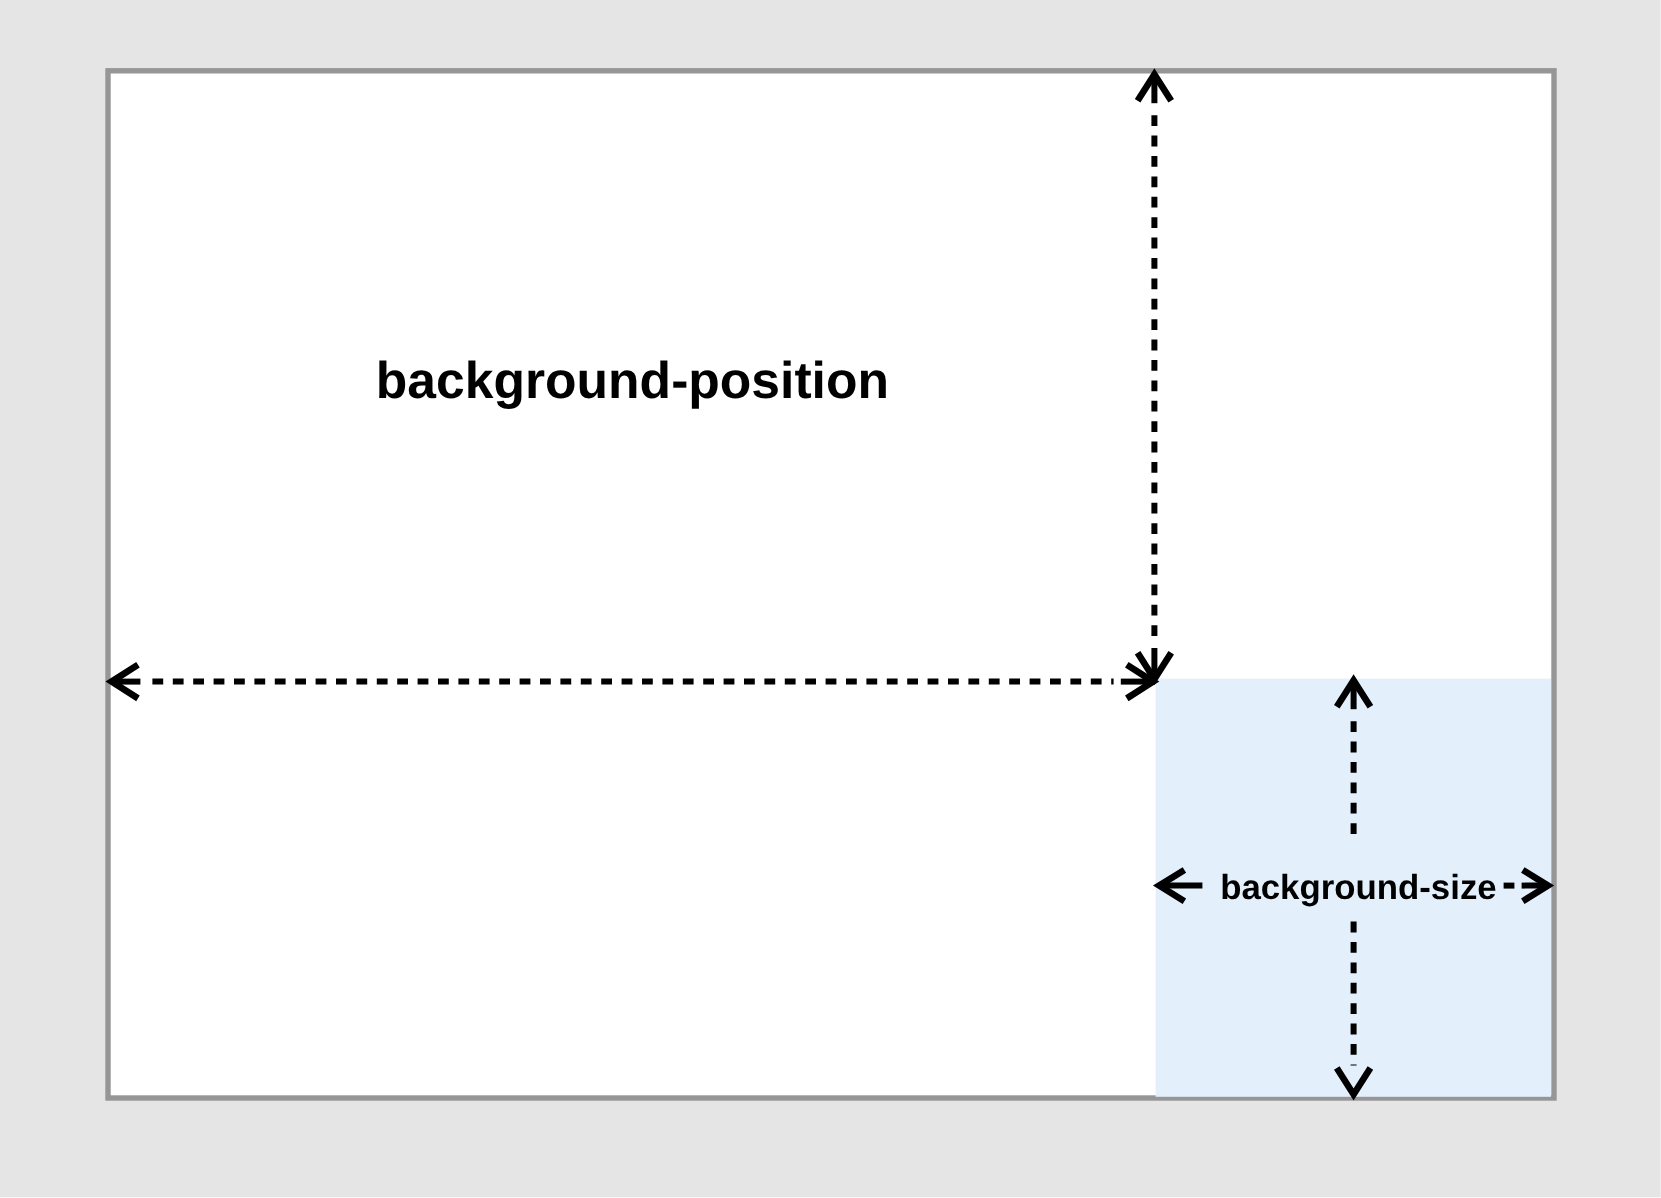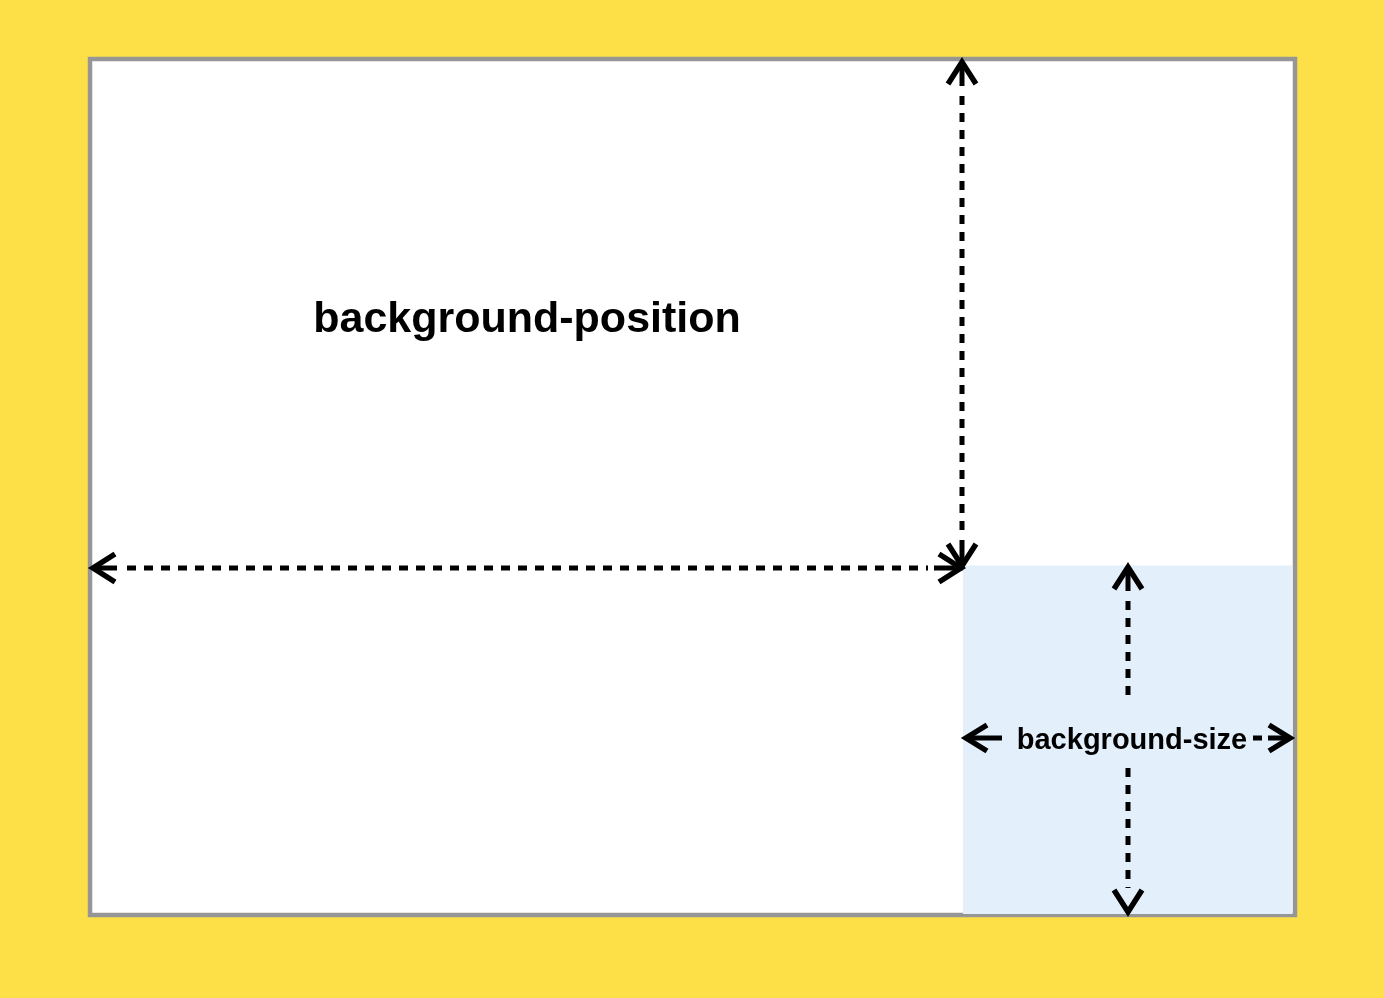--- a/index.html
+++ b/index.html
@@ -4,21 +4,21 @@
 <style>
   html, body {
     margin: 0;
     padding: 0;
     background: #ffffff;
   }
   .canvas {
     position: relative;
     width: 1384px;
     height: 998px;
-    background: #fde047;
+    background: #e5e5e5;
     overflow: hidden;
     font-family: "Liberation Sans", sans-serif;
   }
   svg.diagram {
     position: absolute;
     left: 0;
     top: 0;
   }
   .diagram-label {
     font-family: "Liberation Sans", sans-serif;

